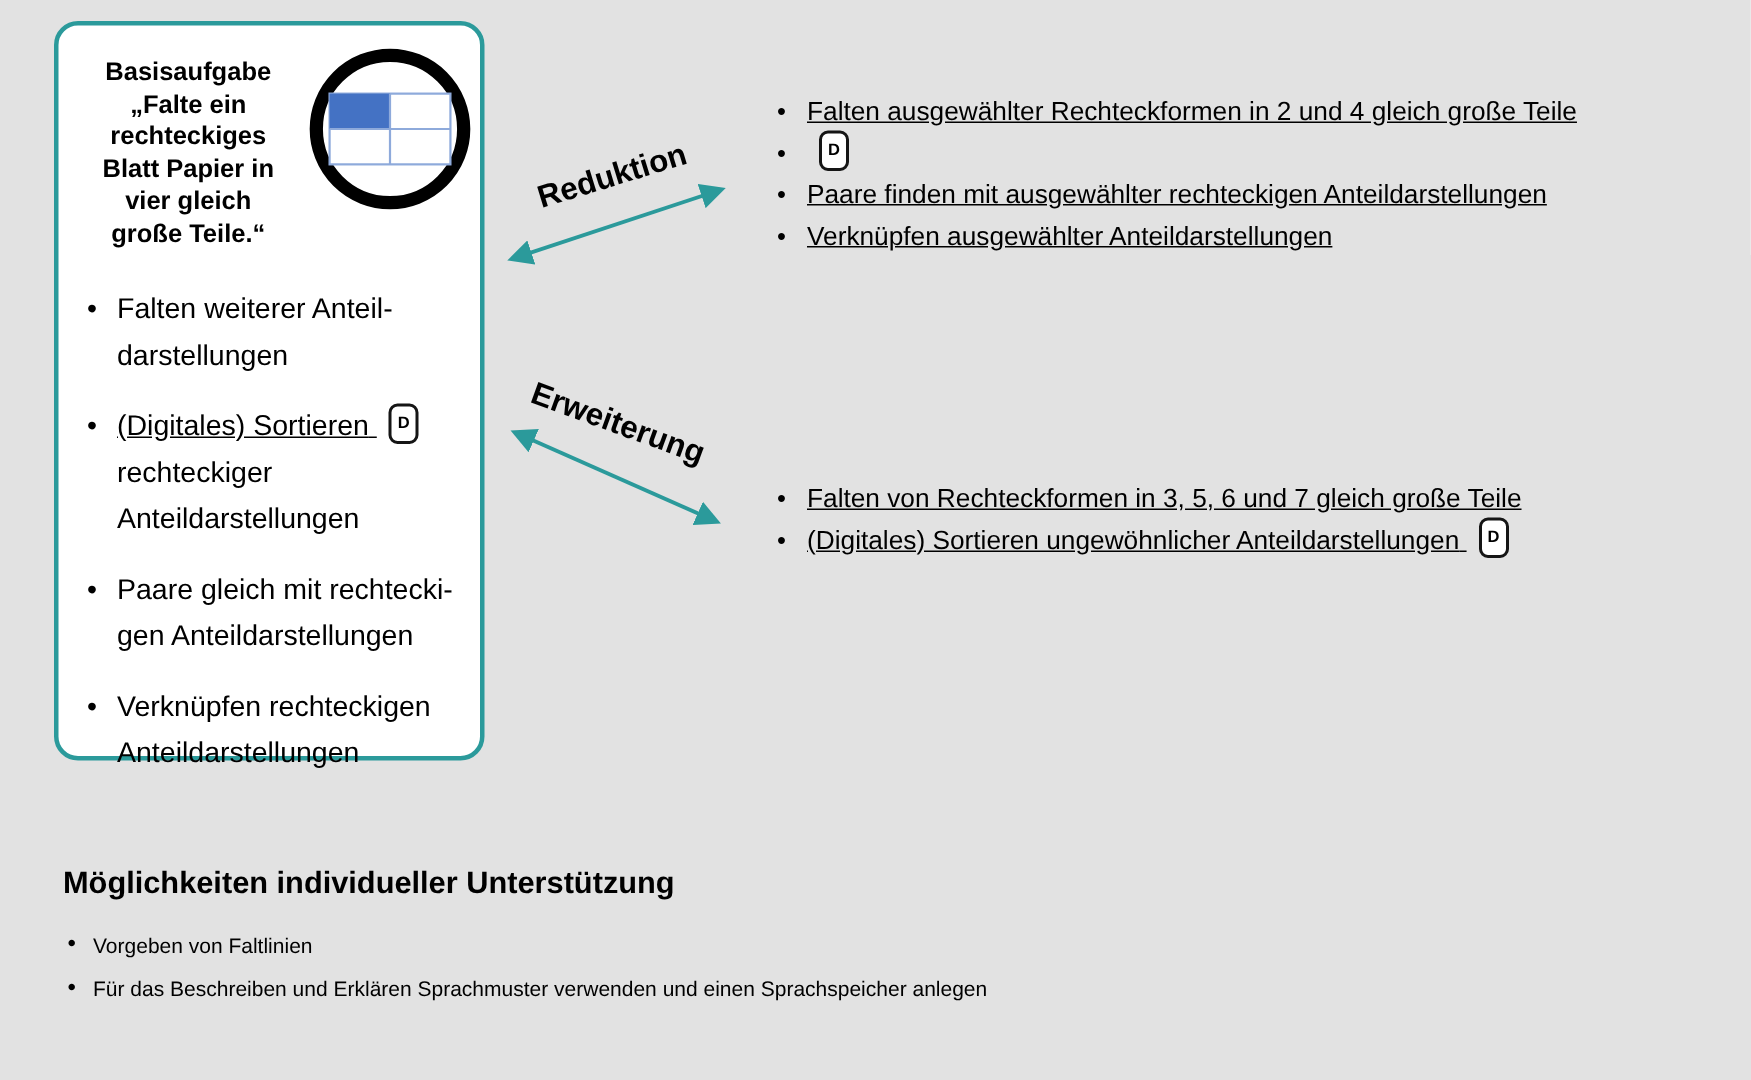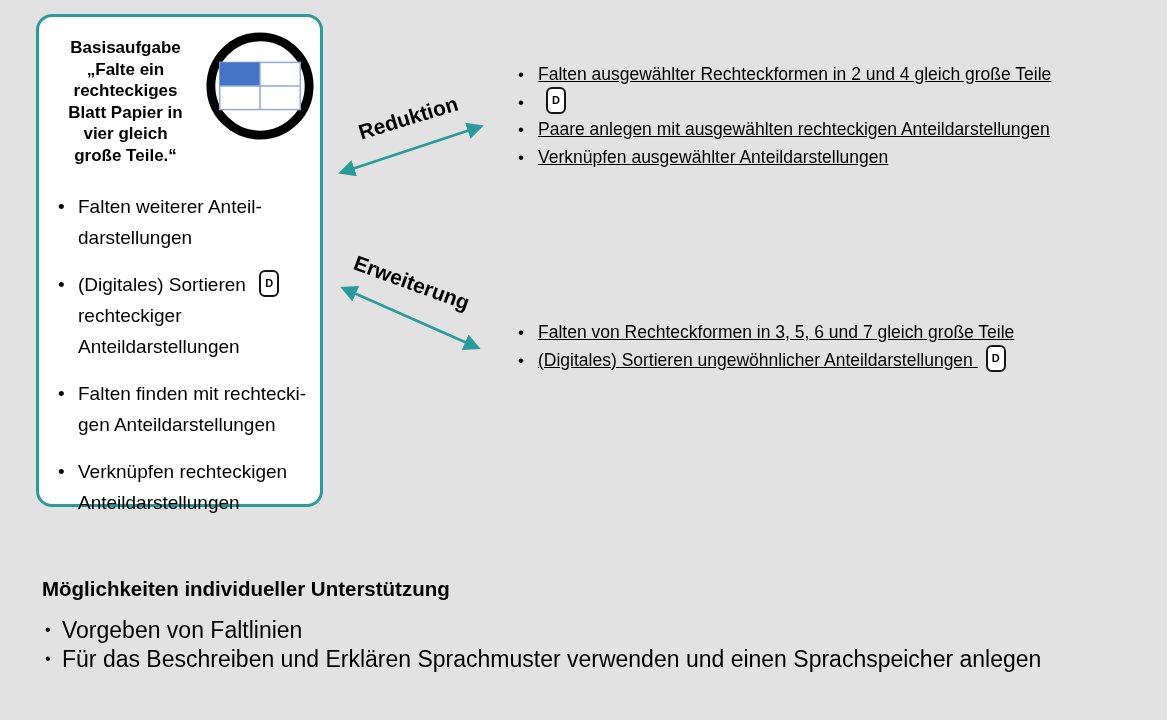--- a/index.html
+++ b/index.html
@@ -35,21 +35,21 @@
   }
   .quarters-icon{width:112px;height:112px;flex:0 0 auto;margin-left:2px;display:block;}
   .box-list{list-style:none;margin:25px 0 0 0;padding:0 8px 0 39px;}
   .box-item{
     position:relative;font-size:19px;line-height:31px;margin-bottom:13px;margin-top:16px;
   }
   .box-item::before{
     content:"\2022";position:absolute;left:-20px;top:0;font-size:19px;
   }
   .multiline{display:block;white-space:pre-line;}
-  .line-with-icon{display:block;}
+  .line-with-icon{display:block;text-decoration:underline;}
 
   
   .d-icon{
     display:inline-flex;align-items:center;justify-content:center;
     width:20px;height:27px;
     border:2.5px solid var(--icon-black);border-radius:6px;
     background:var(--panel-bg);
     margin-left:8px;vertical-align:middle;position:relative;top:-2px;
   }
   .d-letter{font-size:11px;font-weight:bold;line-height:1;}
@@ -81,21 +81,21 @@
   .support-heading{
     position:absolute;left:42px;top:549px;
     font-size:20.5px;font-weight:bold;margin-top:28px;
   }
   .support-list{
     position:absolute;left:45px;top:616px;width:1060px;
     list-style:none;margin:0;padding:0;
   }
   .support-item{
     position:relative;padding-left:17px;
-    font-size:23px;line-height:28.5px;
+    font-size:14px;line-height:28.5px;
   }
   .support-item::before{
     content:"\2022";position:absolute;left:0;top:0;font-size:16px;
   }
 </style>
 </head>
 <body>
 
 <div class="canvas">
 
@@ -125,21 +125,21 @@
         <span class="line-with-icon">
           <span>(Digitales) Sortieren</span>
           <span class="d-icon">
             <span class="d-letter">D</span>
           </span>
         </span>
         <span class="multiline">rechteckiger
 Anteildarstellungen</span>
       </li>
       <li class="box-item">
-        <span class="multiline">Falten finden mit rechtecki-
+        <span class="multiline">Paare gleich mit rechtecki-
 gen Anteildarstellungen</span>
       </li>
       <li class="box-item">
         <span class="multiline">Verknüpfen rechteckigen
 Anteildarstellungen</span>
       </li>
     </ul>
   </div>
 
   <div class="arrow arrow-reduction">
@@ -169,21 +169,21 @@
   <ul class="flow-list reduction-list">
     <li class="flow-item">
       <span>Falten ausgewählter Rechteckformen in 2 und 4 gleich große Teile</span>
     </li>
     <li class="flow-item">
       <span class="d-icon">
         <span class="d-letter">D</span>
       </span>
     </li>
     <li class="flow-item">
-      <span>Paare anlegen mit ausgewählten rechteckigen Anteildarstellungen</span>
+      <span>Paare finden mit ausgewählter rechteckigen Anteildarstellungen</span>
     </li>
     <li class="flow-item">
       <span>Verknüpfen ausgewählter Anteildarstellungen</span>
     </li>
   </ul>
 
   <ul class="flow-list extension-list">
     <li class="flow-item">
       <span>Falten von Rechteckformen in 3, 5, 6 und 7 gleich große Teile</span>
     </li>

